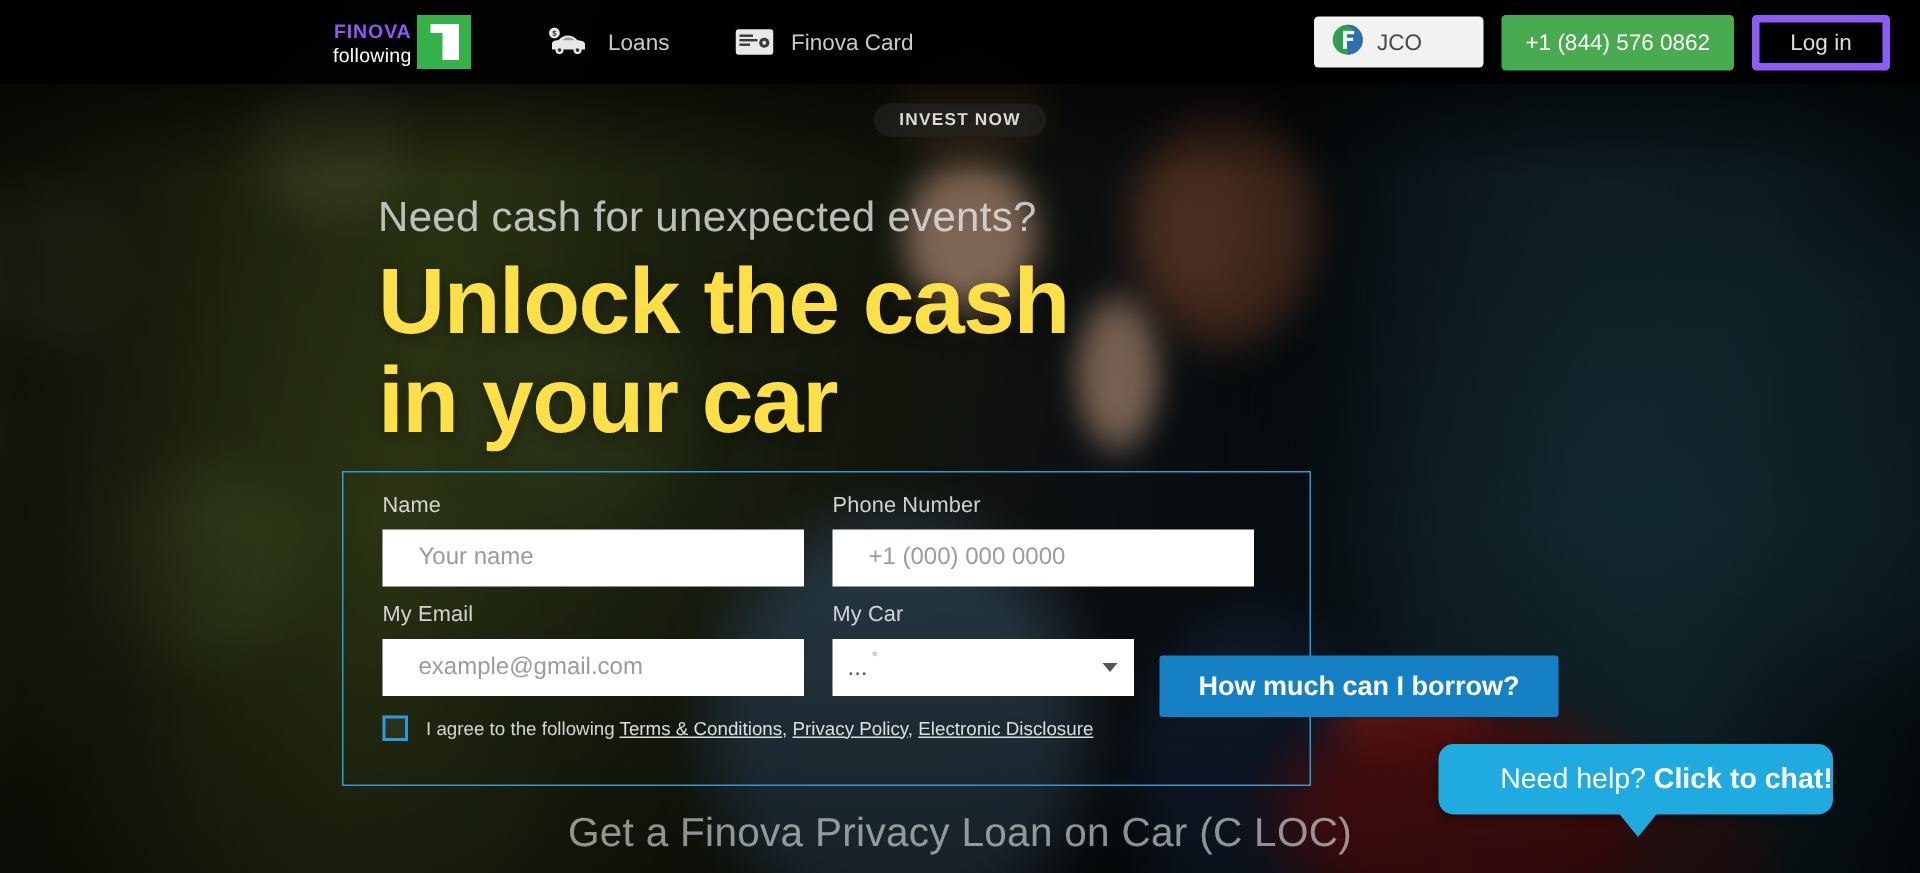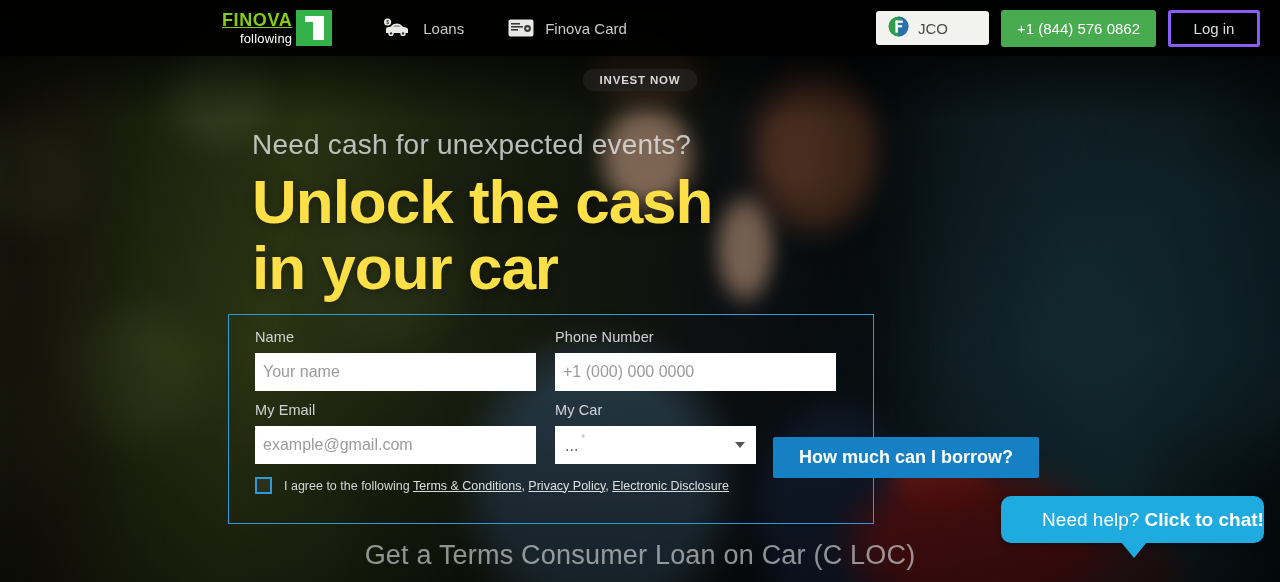--- a/index.html
+++ b/index.html
@@ -106,23 +106,22 @@
   .header {
     position: absolute; top: 0; left: 0;
     width: 1280px; height: 56px;
     background: rgba(0,0,0,.82);
     display: flex; align-items: center;
     z-index: 30;
   }
   .logo { display: flex; align-items: center; margin-left: 222px; }
   .logo-words { display: flex; flex-direction: column; align-items: flex-end; line-height: 1; }
   .logo-main {
-    color: #84cc16; font-size: 18px; font-weight: 700;
+    color: #8b5cf6; font-size: 13px; font-weight: 700;
     letter-spacing: .6px;
-    text-decoration: underline;
   }
   .logo-sub {
     color: #fff; font-size: 13px; font-weight: 400;
     letter-spacing: .2px; margin-top: 3px;
   }
   .logo-mark {
     width: 36px; height: 36px; margin-left: 4px;
     background: #35b14a; position: relative;
   }
   .logo-mark::before {
@@ -155,21 +154,21 @@
   }
   .btn-phone {
     display: flex; align-items: center; justify-content: center;
     width: 155px; height: 37px;
     background: #49ab4f; border-radius: 3px;
     color: #fff; font-size: 15px; cursor: pointer;
   }
   .btn-login {
     display: flex; align-items: center; justify-content: center;
     width: 92px; height: 37px;
-    background: transparent; border: 3px solid #8b5cf6; border-radius: 3px;
+    background: transparent; border: 5px solid #8b5cf6; border-radius: 3px;
     color: #ddd; font-size: 15px; cursor: pointer;
   }
 
   .invest-now {
     position: absolute; top: 69px; left: 50%; transform: translateX(-50%);
     padding: 5px 17px; border-radius: 13px;
     background: rgba(40,40,40,.52);
     color: #d9d9d9; font-size: 11.5px; font-weight: 700;
     letter-spacing: .8px; z-index: 25; cursor: pointer;
     white-space: nowrap;
@@ -202,21 +201,21 @@
   .row { display: flex; gap: 19px; }
   .field { width: 281px; }
   .field-label {
     display: block;
     color: rgba(235,238,238,.86); font-size: 14.5px;
     margin-bottom: 8px; letter-spacing: .1px;
   }
   .field-input {
     width: 281px; height: 38px;
     background: #fff; border: none; outline: none;
-    padding: 0 8px;
+    padding: 0 24px;
     font-family: "Liberation Sans", sans-serif;
     font-size: 16px; color: #333;
   }
   .field-input::placeholder { color: #9b9b9b; }
   .row2 { margin-top: 11px; }
 
   .select-wrap { position: relative; width: 201px; }
   .field-select {
     width: 201px; height: 38px;
     background: #fff; border: none; outline: none;
@@ -264,21 +263,21 @@
   
   .tagline {
     position: absolute; left: 0; right: 0; top: 540px;
     text-align: center; z-index: 20;
     color: rgba(222,228,228,.62);
     font-size: 27px; font-weight: 300; letter-spacing: .2px;
   }
 
   
   .chat {
-    position: absolute; left: 1001px; top: 496px;
+    position: absolute; left: 959px; top: 496px;
     width: 263px; height: 47px;
     background: #1fabdf; border-radius: 10px;
     display: flex; align-items: center; justify-content: center;
     z-index: 40; cursor: pointer;
     box-shadow: 0 2px 6px rgba(0,0,0,.35);
     padding-left: 41px;
   }
   .chat-text { color: #fff; font-size: 19px; font-weight: 400; white-space: nowrap; }
   .chat-text b { font-weight: 700; }
   .chat::after {
@@ -423,19 +422,19 @@
         <div class="agree-text">
           <span>I agree to the following </span><a href="#">Terms &amp; Conditions</a><span>, </span><a href="#">Privacy Policy</a><span>, </span><a href="#">Electronic Disclosure</a>
         </div>
       </div>
 
     </div>
   </div>
 
   <button class="btn-borrow">How much can I borrow?</button>
 
-  <div class="tagline">Get a Terms Consumer Loan on Car (C LOC)</div>
+  <div class="tagline">Get a Finova Privacy Loan on Car (C LOC)</div>
 
   <div class="chat">
     <span class="chat-text"><span>Need help? </span><b>Click to chat!</b></span>
   </div>
 
 </div>
 
 </body></html>

